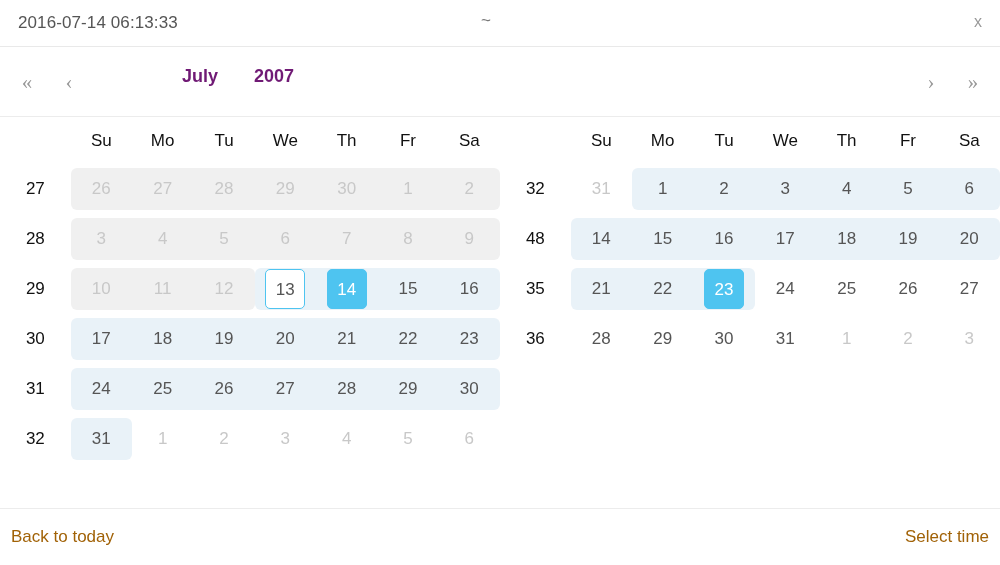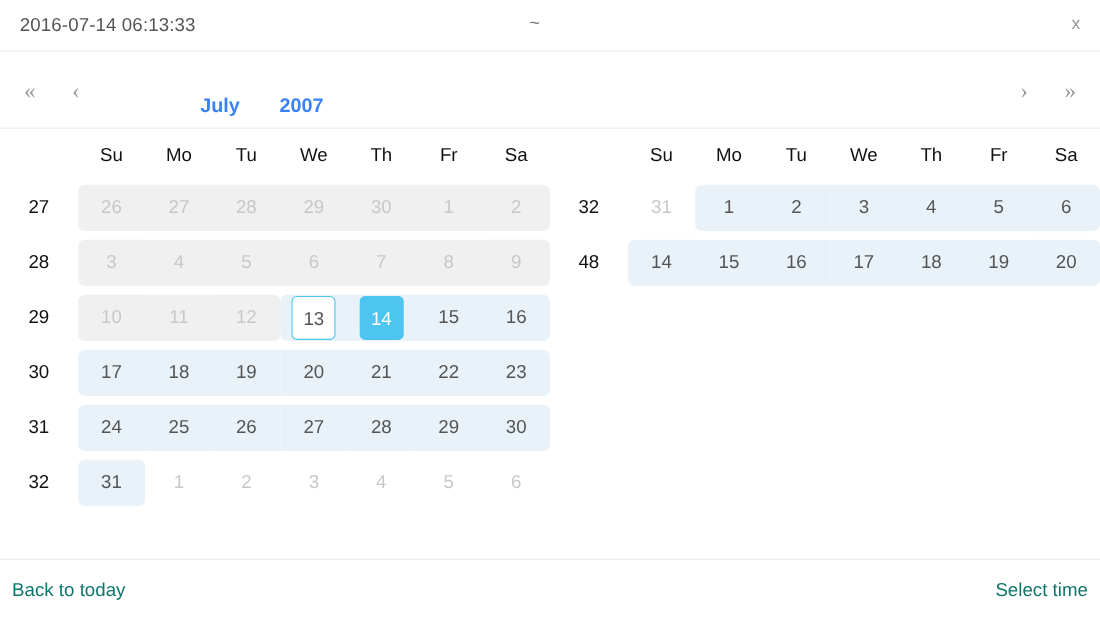--- a/index.html
+++ b/index.html
@@ -83,24 +83,24 @@
     width: 26px;
     text-align: center;
     font-family: "Liberation Serif", serif;
   }
   .nav-prev-year { left: 14px; }
   .nav-prev-month { left: 56px; }
   .nav-next-month { right: 56px; }
   .nav-next-year { right: 14px; }
   .navlabel {
     position: absolute;
-    top: 37px;
+    top: 17px;
     font-size: 18px;
     font-weight: bold;
-    color: #3b82f6;
+    color: #701a75;
     line-height: 24px;
   }
   .left-month  { left: 182px; }
   .left-year   { left: 254px; }
 
   
   .body {
     flex: 1 1 auto;
     display: flex;
     position: relative;
@@ -190,21 +190,21 @@
     flex: 0 0 57px;
     height: 57px;
     position: relative;
     border-top: 1px solid #ececec;
     box-sizing: border-box;
   }
   .footlink {
     position: absolute;
     top: 17px;
     font-size: 17px;
-    color: #0f766e;
+    color: #a16207;
     cursor: pointer;
     line-height: 22px;
     white-space: nowrap;
   }
   .foot-left  { left: 11px; }
   .foot-right { right: 11px; }
 </style>
 </head>
 <body>
 
@@ -337,20 +337,40 @@
             <tr>
               <td class="wk">48</td>
               <td class="d dcol band-blue band-start in"><span class="dv">14</span></td>
               <td class="d dcol band-blue in"><span class="dv">15</span></td>
               <td class="d dcol band-blue in"><span class="dv">16</span></td>
               <td class="d dcol band-blue in"><span class="dv">17</span></td>
               <td class="d dcol band-blue in"><span class="dv">18</span></td>
               <td class="d dcol band-blue in"><span class="dv">19</span></td>
               <td class="d dcol band-blue band-end in"><span class="dv">20</span></td>
             </tr>
+            <tr>
+              <td class="wk">35</td>
+              <td class="d dcol band-blue band-start in"><span class="dv">21</span></td>
+              <td class="d dcol band-blue in"><span class="dv">22</span></td>
+              <td class="d dcol band-blue band-end in selected"><span class="dv">23</span></td>
+              <td class="d dcol in"><span class="dv">24</span></td>
+              <td class="d dcol in"><span class="dv">25</span></td>
+              <td class="d dcol in"><span class="dv">26</span></td>
+              <td class="d dcol in"><span class="dv">27</span></td>
+            </tr>
+            <tr>
+              <td class="wk">36</td>
+              <td class="d dcol in"><span class="dv">28</span></td>
+              <td class="d dcol in"><span class="dv">29</span></td>
+              <td class="d dcol in"><span class="dv">30</span></td>
+              <td class="d dcol in"><span class="dv">31</span></td>
+              <td class="d dcol out"><span class="dv">1</span></td>
+              <td class="d dcol out"><span class="dv">2</span></td>
+              <td class="d dcol out"><span class="dv">3</span></td>
+            </tr>
           </tbody>
       </table>
     </div>
   </div>
 
   <div class="footer">
     <div class="footlink foot-left">Back to today</div>
     <div class="footlink foot-right">Select time</div>
   </div>
 

